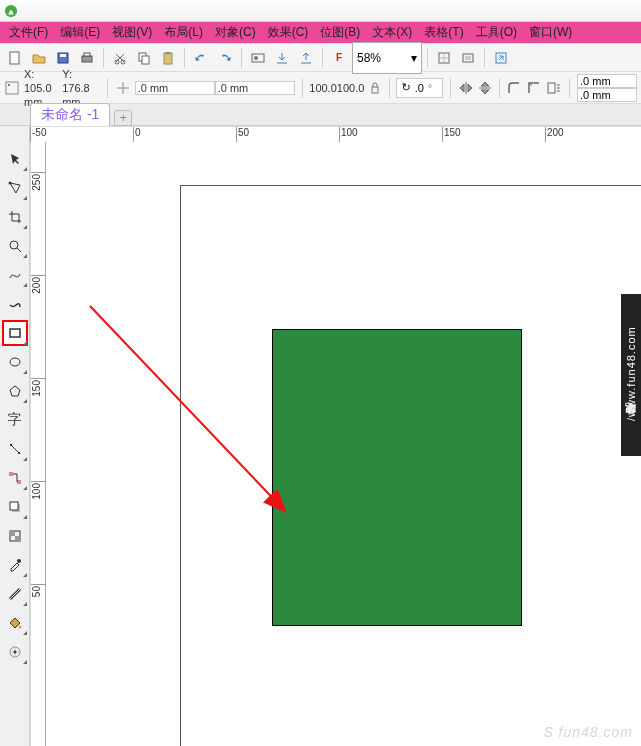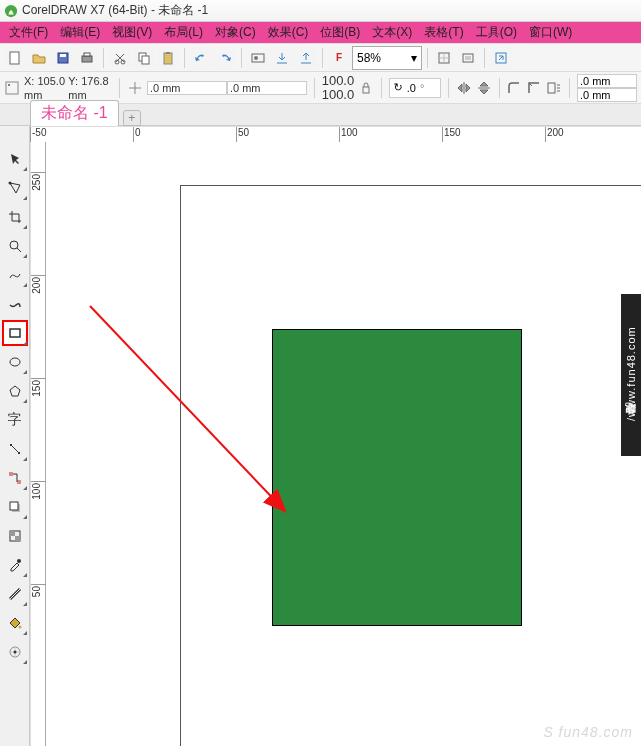--- a/index.html
+++ b/index.html
@@ -61,21 +61,21 @@
       font-size: 12px;
     }
     .tbtn svg { pointer-events:none; }
     .sep {
       width: 1px;
       height: 20px;
       background: #d0d0d0;
       margin: 0 3px;
     }
     .zoom {
-      height: 24px;
+      height: 32px;
       width: 70px;
       border: 1px solid #aaa;
       background: #fff;
       display: flex;
       align-items: center;
       padding: 0 4px;
       font-size: 12px;
       justify-content: space-between;
     }
     .propbar {
@@ -98,41 +98,41 @@
       height: 14px;
       border: 1px solid #ccc;
       background:#fff;
       font-size:11px;
       padding: 0 2px;
       display:flex;
       align-items:center;
     }
     .scalecol {
       display:flex;
-      flex-direction:column;
-      font-size:13px;
+      flex-direction:row;
+      font-size:11px;
       color:#333;
       line-height:14px;
     }
     .tabbar {
       height: 22px;
       background: #ececec;
       border-bottom: 1px solid #ccc;
       display: flex;
       align-items: flex-end;
       padding-left: 30px;
     }
     .tab {
       padding: 2px 10px;
       background: #fafafa;
       border: 1px solid #bbb;
       border-bottom: none;
       border-radius: 3px 3px 0 0;
-      color: #ec4899;
-      font-size: 16px;
+      color: #8b5cf6;
+      font-size: 14px;
       position: relative;
       top: 1px;
       background:#fff;
     }
     .tabadd {
       width:18px;
       height:16px;
       background:#e8e8e8;
       border:1px solid #bbb;
       border-radius:3px 3px 0 0;
@@ -313,21 +313,20 @@
 </head>
 <body>
 
 <div class="titlebar">
   <span class="logo">
     <svg viewBox="0 0 16 16" width="14" height="14">
       <circle cx="8" cy="8" r="7" fill="#49a942"></circle>
       <path d="M5 12 Q8 2 11 12 Z" fill="#fff"></path>
     </svg>
   </span>
-  <span>CorelDRAW X7 (64-Bit) - 未命名 -1</span>
 </div>
 
 <div class="menubar">
   <span class="menuitem">文件(F)</span>
   <span class="menuitem">编辑(E)</span>
   <span class="menuitem">视图(V)</span>
   <span class="menuitem">布局(L)</span>
   <span class="menuitem">对象(C)</span>
   <span class="menuitem">效果(C)</span>
   <span class="menuitem">位图(B)</span>

